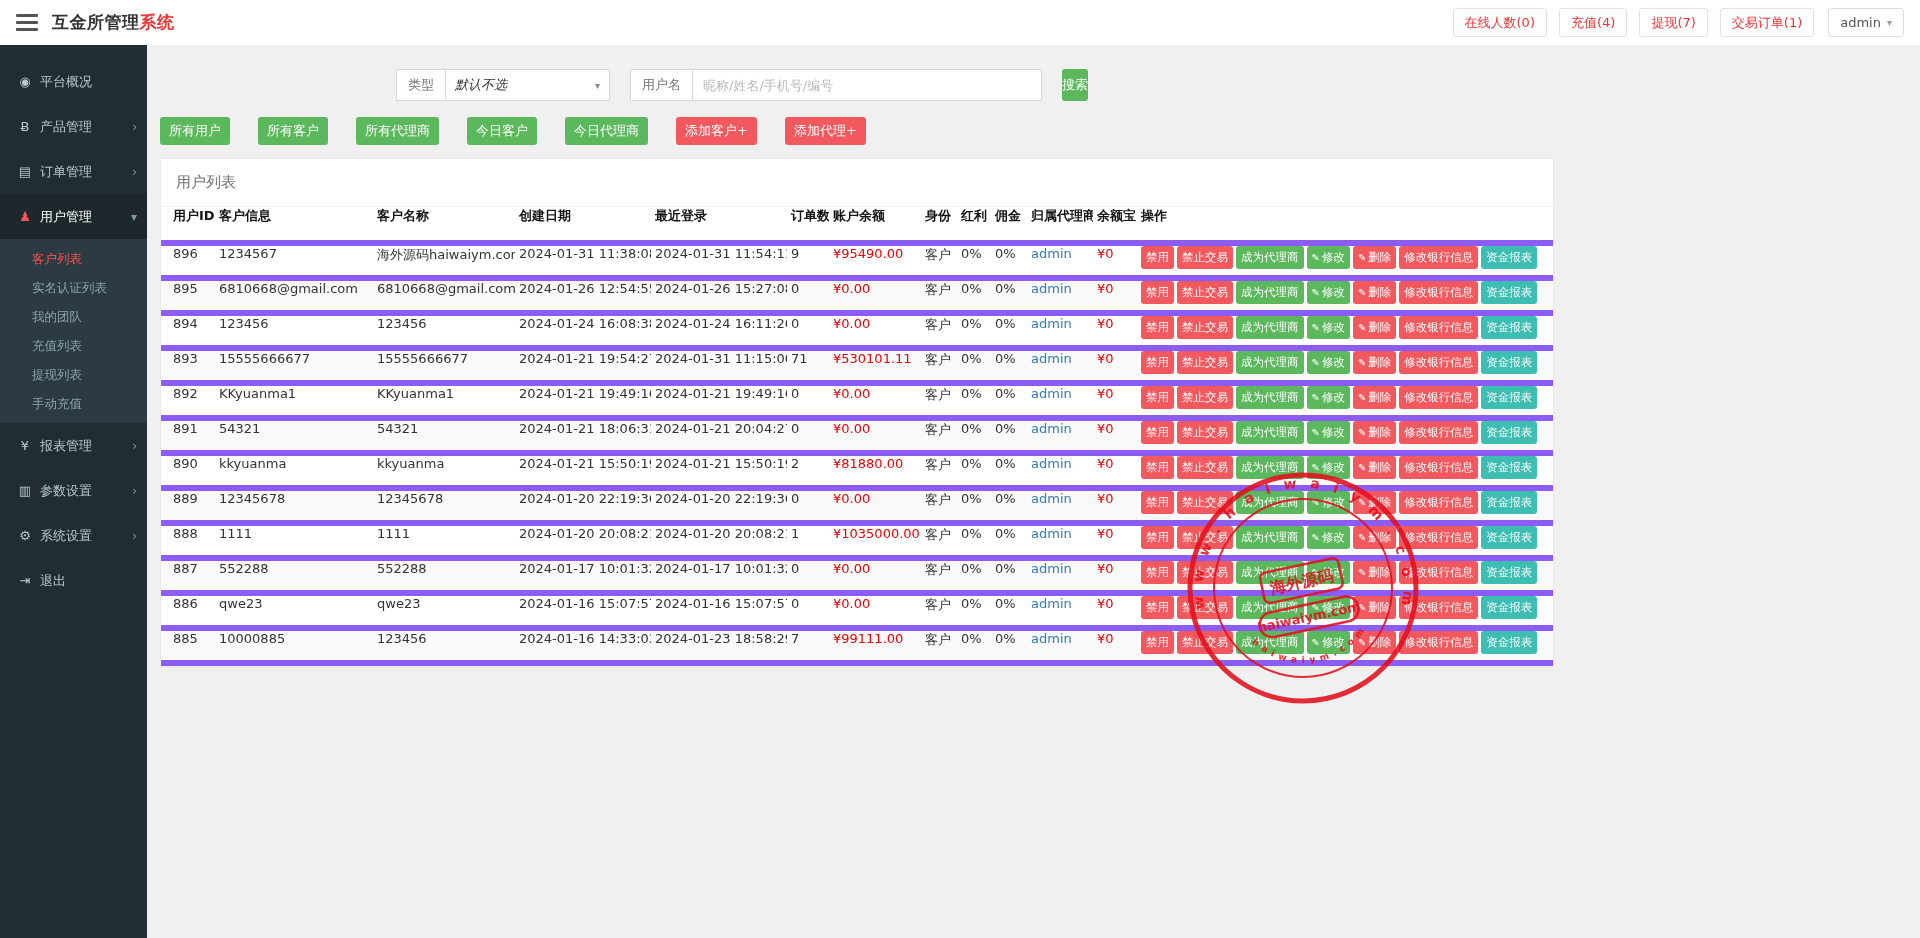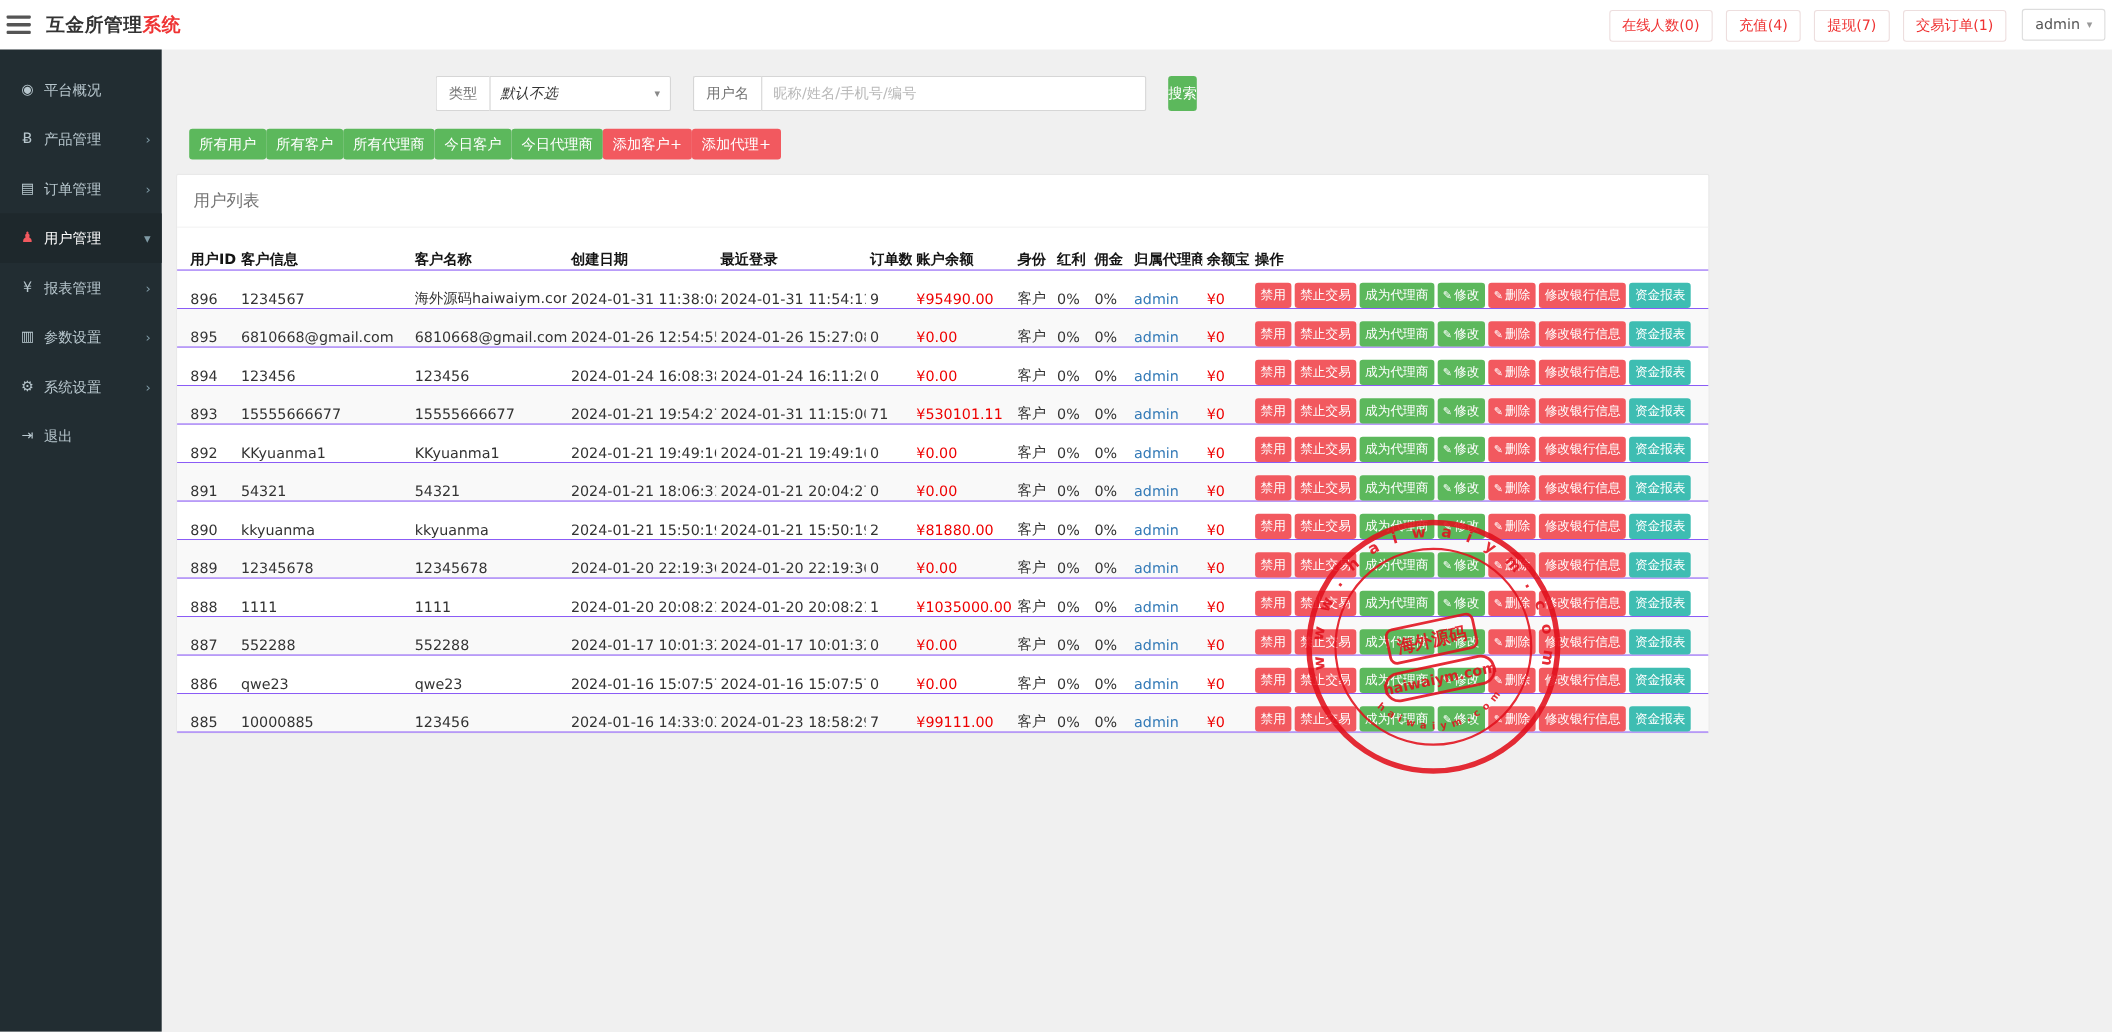--- a/index.html
+++ b/index.html
@@ -1,20 +1,20 @@
 <!DOCTYPE html>
 <html style="--brand-red: #ef3333; --button-green: #5cb85c; --button-red: #f2595f; --button-teal: #3ebdb2; --link-blue: #337ab7; --value-red: #ee0000; --stamp-red: #e2101c;"><head>
 <meta charset="utf-8">
 <style>
   * { margin:0; padding:0; box-sizing:border-box; }
   html,body { width:1920px; height:938px; overflow:hidden; }
   body { font-family:"DejaVu Sans","Liberation Sans",sans-serif; font-size:13px; color:#333; background:#f0f0f0; }
 
   
-  .top-header { height:45px; background:#fff; display:flex; align-items:center; justify-content:space-between; padding:0 6px; }
+  .top-header { height:45px; background:#fff; display:flex; align-items:center; justify-content:space-between; padding:0 16px; }
   .h-left { display:flex; align-items:center; }
   .hamburger { width:22px; display:flex; flex-direction:column; gap:4px; cursor:pointer; }
   .hamburger i { display:block; height:3px; background:#555; border-radius:1px; }
   .app-title { margin-left:14px; font-size:17px; font-weight:700; color:#333; letter-spacing:.5px; }
   .app-title .accent { color:var(--brand-red,#ef3333); }
   .h-right { display:flex; align-items:center; }
   .stat-pill { border:1px solid #eddede; background:#fff; color:var(--brand-red,#ef3333); padding:6px 11px; border-radius:3px; margin-left:12px; cursor:pointer; font-size:13px; }
   .admin-dd { border:1px solid #ddd; color:#555; padding:6px 11px; border-radius:3px; margin-left:14px; cursor:pointer; display:flex; align-items:center; gap:6px; }
   .admin-dd .caret { font-size:10px; color:#999; }
 
@@ -41,27 +41,27 @@
   .ig-label { display:flex; align-items:center; padding:12px 11px; border:1px solid #d6d6d6; border-right:none; background:#fff; color:#737373; border-radius:2px 0 0 2px; white-space:nowrap; }
   .ig-select { display:flex; align-items:center; justify-content:space-between; width:165px; border:1px solid #d6d6d6; background:#fff; padding:12px 9px; cursor:pointer; border-radius:0 2px 2px 0;font-style:italic; }
   .sel-caret { color:#888; font-size:10px; }
   .ig-input { width:350px; border:1px solid #d6d6d6; padding:0 10px; font-size:13px; outline:none; border-radius:0 2px 2px 0; font-family:inherit; color:#1d4ed8; }
   .ig-input::placeholder { color:#b9b9b9; }
   .btn { border:none; color:#fff; border-radius:3px; cursor:pointer; font-size:13px; font-family:inherit; white-space:nowrap; }
   .btn-green { background:var(--button-green,#5cb85c); }
   .btn-red { background:var(--button-red,#f2595f); }
   .btn-search { width:26px; height:32px; }
 
-  .quick-row { display:flex; gap:0; padding:1px 0 13px;margin-left:12px; }
+  .quick-row { display:flex; gap:28px; padding:1px 0 13px; }
   .quick-row .btn { height:28px; padding:0 9px; }
 
   
   .panel { background:#fff; width:1394px; border:1px solid #e9e9e9; border-radius:2px; }
   .panel-title { padding:14px 15px; color:#737373; font-size:15px; border-bottom:1px solid #f2f2f2; }
-  .t-row { display:flex; align-items:flex-end; min-height:35px; border-bottom:1px solid #8b5cf6; padding:0 8px; }
+  .t-row { display:flex; align-items:flex-start; min-height:35px; border-bottom:6px solid #8b5cf6; padding:0 8px; }
   .t-head { min-height:39px; font-weight:700; color:#141414; }
   .t-row.striped { background:#f9f9f9; }
   .t-cell { padding:0 4px; white-space:nowrap; overflow:hidden; font-size:13px; }
   .col-id{width:46px} .col-info{width:158px} .col-name{width:142px}
   .col-created{width:136px} .col-login{width:136px} .col-orders{width:42px}
   .col-balance{width:92px} .col-role{width:36px} .col-bonus{width:34px}
   .col-commission{width:36px} .col-agent{width:66px} .col-yuebao{width:44px}
   .col-actions{flex:1; display:flex; align-items:center; gap:3px; overflow:visible;}
   .t-row:not(.t-head) .col-balance { color:var(--value-red,#ee0000); }
   .t-row:not(.t-head) .col-yuebao { color:var(--value-red,#ee0000); }
@@ -114,20 +114,28 @@
       </div>
       <div class="sb-item">
         <span class="sb-icon">▤</span>
         <span class="sb-label">订单管理</span>
         <span class="sb-arrow">›</span>
       </div>
       <div class="sb-item active">
         <span class="sb-icon">♟</span>
         <span class="sb-label">用户管理</span>
         <span class="sb-arrow">▾</span>
+      </div>
+      <div class="sb-sub">
+        <div class="sb-sub-item active">客户列表</div>
+        <div class="sb-sub-item">实名认证列表</div>
+        <div class="sb-sub-item">我的团队</div>
+        <div class="sb-sub-item">充值列表</div>
+        <div class="sb-sub-item">提现列表</div>
+        <div class="sb-sub-item">手动充值</div>
       </div>
       <div class="sb-item">
         <span class="sb-icon">¥</span>
         <span class="sb-label">报表管理</span>
         <span class="sb-arrow">›</span>
       </div>
       <div class="sb-item">
         <span class="sb-icon">▥</span>
         <span class="sb-label">参数设置</span>
         <span class="sb-arrow">›</span>

